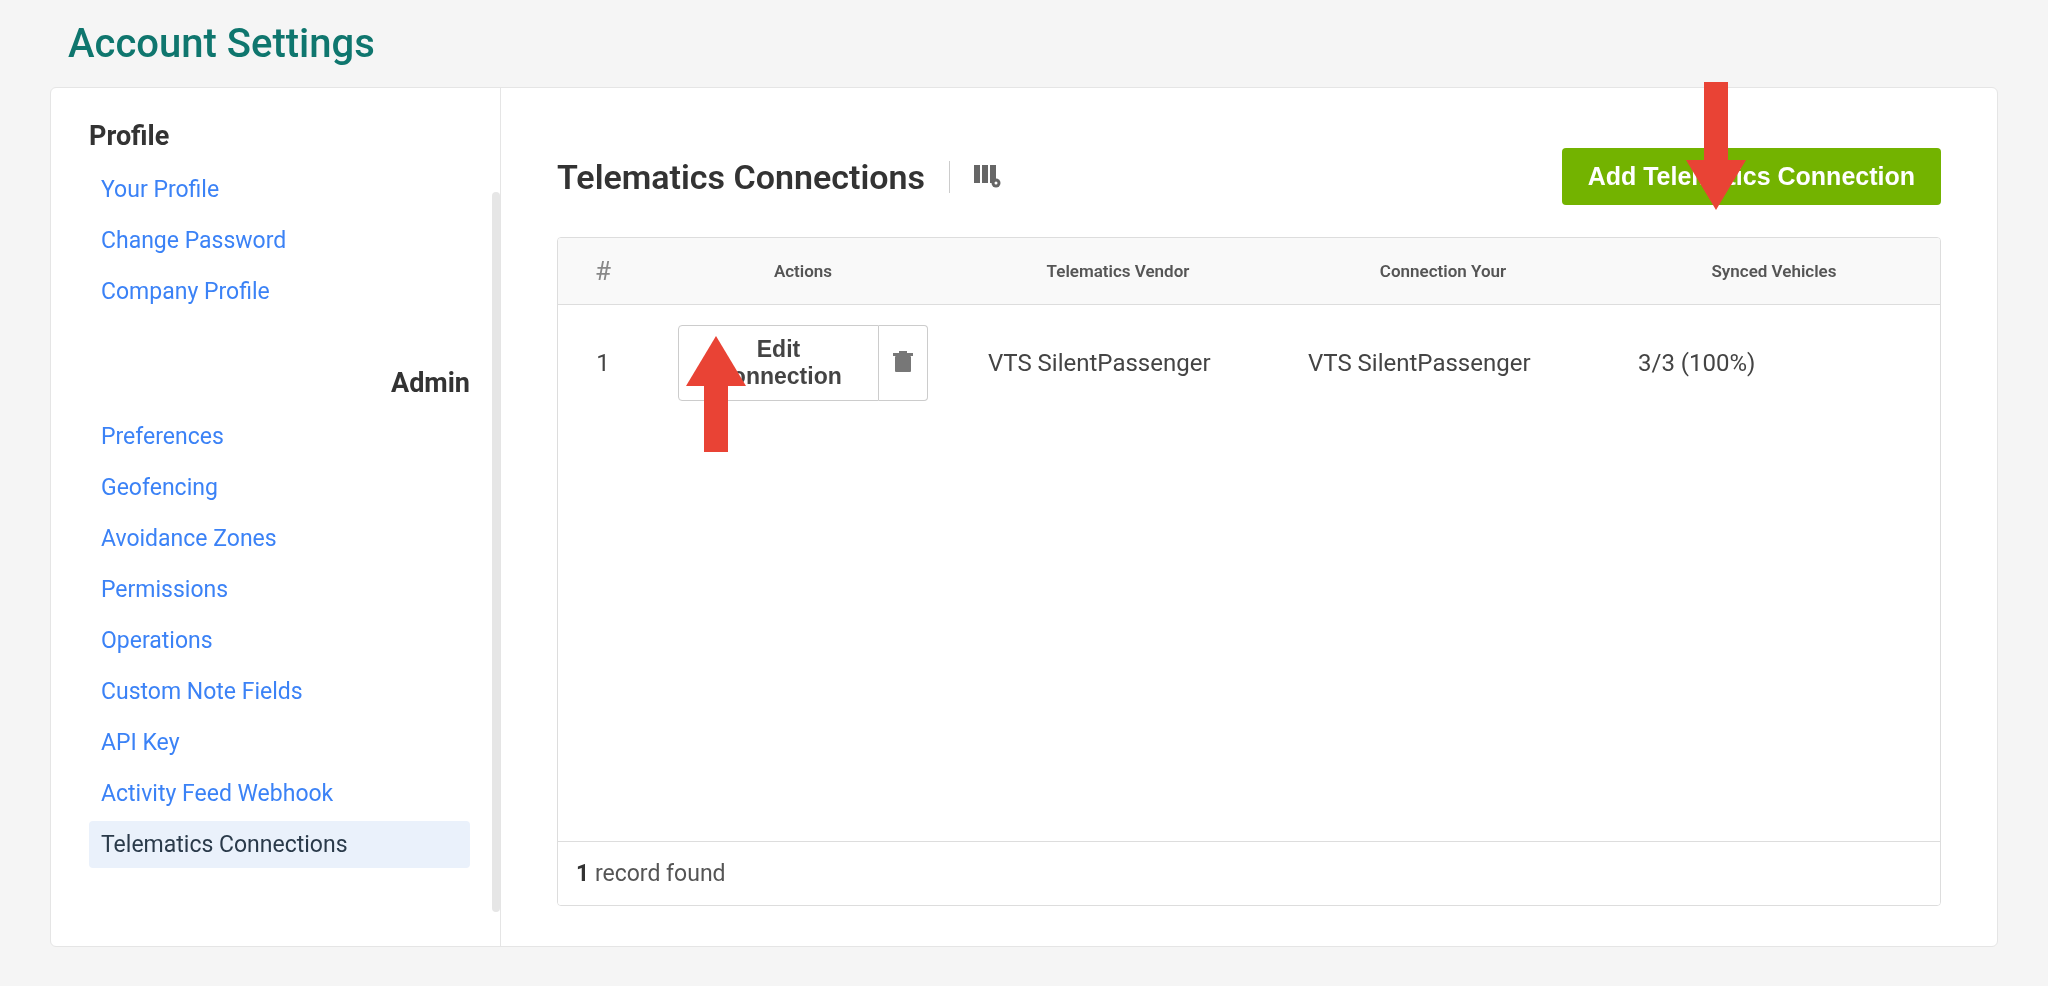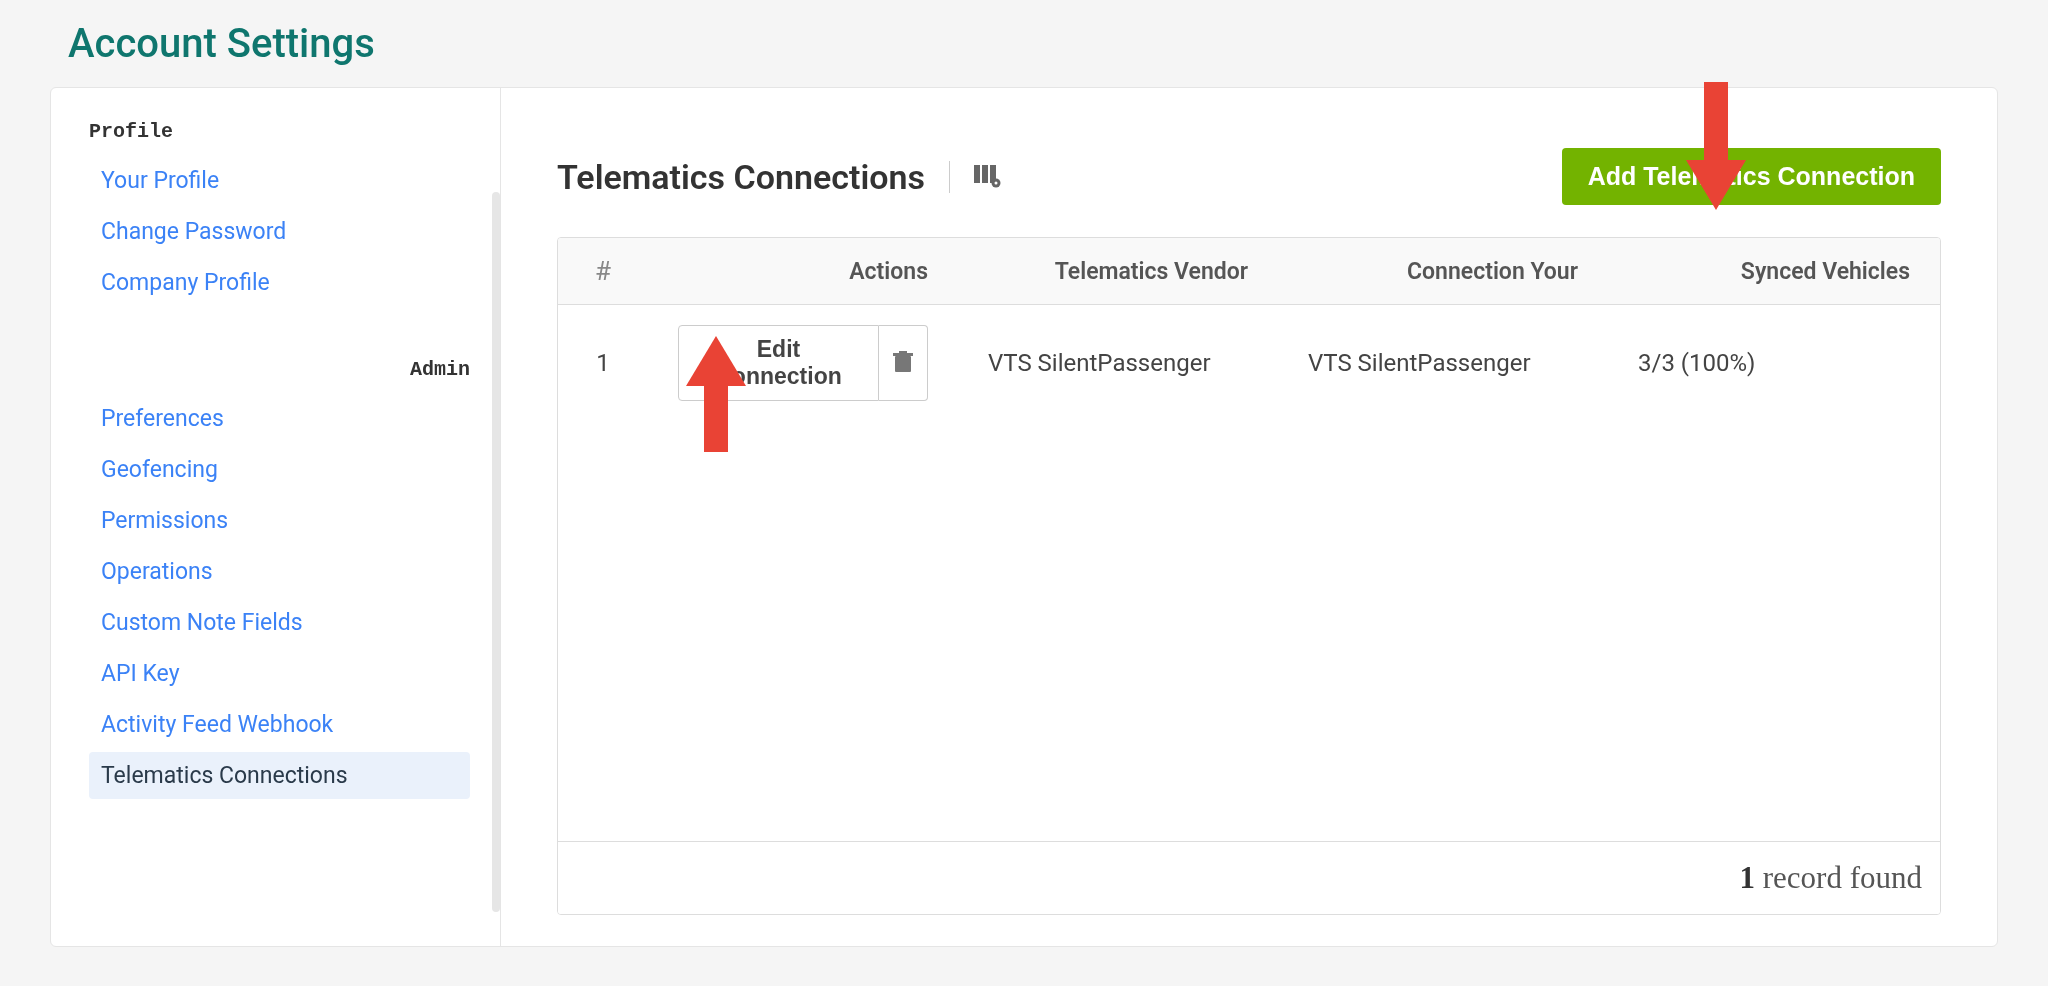--- a/index.html
+++ b/index.html
@@ -35,26 +35,25 @@
   .sidebar-scroll {
     position: absolute;
     top: 104px;
     right: 0;
     width: 8px;
     height: 720px;
     background: #e6e6e6;
     border-radius: 4px;
   }
   .section-header {
-    font-size: 20px;
+    font-size: 27px;
     font-weight: 700;
     color: #333;
     margin-top: 6px;
     margin-bottom: 14px;
-    font-family: Liberation Mono, monospace;
   }
   .section-header.mt { margin-top: 52px; text-align: right; }
   .sidebar-item {
     font-size: 23px;
     color: #3b82f6;
     padding: 10px 12px;
     border-radius: 4px;
     cursor: pointer;
     margin-bottom: 4px;
   }
@@ -107,24 +106,24 @@
   .table-wrap {
     border: 1px solid #ddd;
     border-radius: 4px;
     overflow: hidden;
   }
   .table {
     width: 100%;
     border-collapse: collapse;
   }
   .table thead th {
-    font-size: 23px;
+    font-size: 17px;
     color: #555;
     font-weight: 600;
-    text-align: right;
+    text-align: center;
     padding: 18px 30px;
     background: #f9f9f9;
     border-bottom: 1px solid #ddd;
   }
   .table thead th.num { width: 90px; text-align: center; font-size: 26px; color: #888; font-weight: 400;}
   .table thead th.actions { width: 310px; }
   .table thead th.vendor { width: 320px; }
   .table thead th.name { width: 330px; }
   .table thead th.synced {  }
   .table tbody td {
@@ -153,26 +152,25 @@
     border-radius: 0 4px 4px 0;
     cursor: pointer;
     display:flex;
     align-items:center;
   }
   .table-body-space {
     height: 420px;
   }
   .table-footer {
     border-top: 1px solid #ddd;
-    text-align: right;
-    font-size: 31px;
+    text-align: left;
+    font-size: 23px;
     color: #555;
     padding: 18px;
     background: #fff;
-    font-family: Liberation Serif, serif;
   }
   .table-footer strong { font-weight: 700; color:#333; }
   
   .arrow {
     position: absolute;
     pointer-events: none;
   }
   .arrow svg { display:block; }
 </style>
 </head>
@@ -186,20 +184,21 @@
     <div class="sidebar-scroll"></div>
 
     <div class="section-header">Profile</div>
     <div class="sidebar-item">Your Profile</div>
     <div class="sidebar-item">Change Password</div>
     <div class="sidebar-item">Company Profile</div>
 
     <div class="section-header mt">Admin</div>
     <div class="sidebar-item">Preferences</div>
     <div class="sidebar-item">Geofencing</div>
+    <div class="sidebar-item">Avoidance Zones</div>
     <div class="sidebar-item">Permissions</div>
     <div class="sidebar-item">Operations</div>
     <div class="sidebar-item">Custom Note Fields</div>
 
     <div class="sidebar-item">API Key</div>
     <div class="sidebar-item">Activity Feed Webhook</div>
     <div class="sidebar-item active">Telematics Connections</div>
   </div>
 
   <div class="main">

